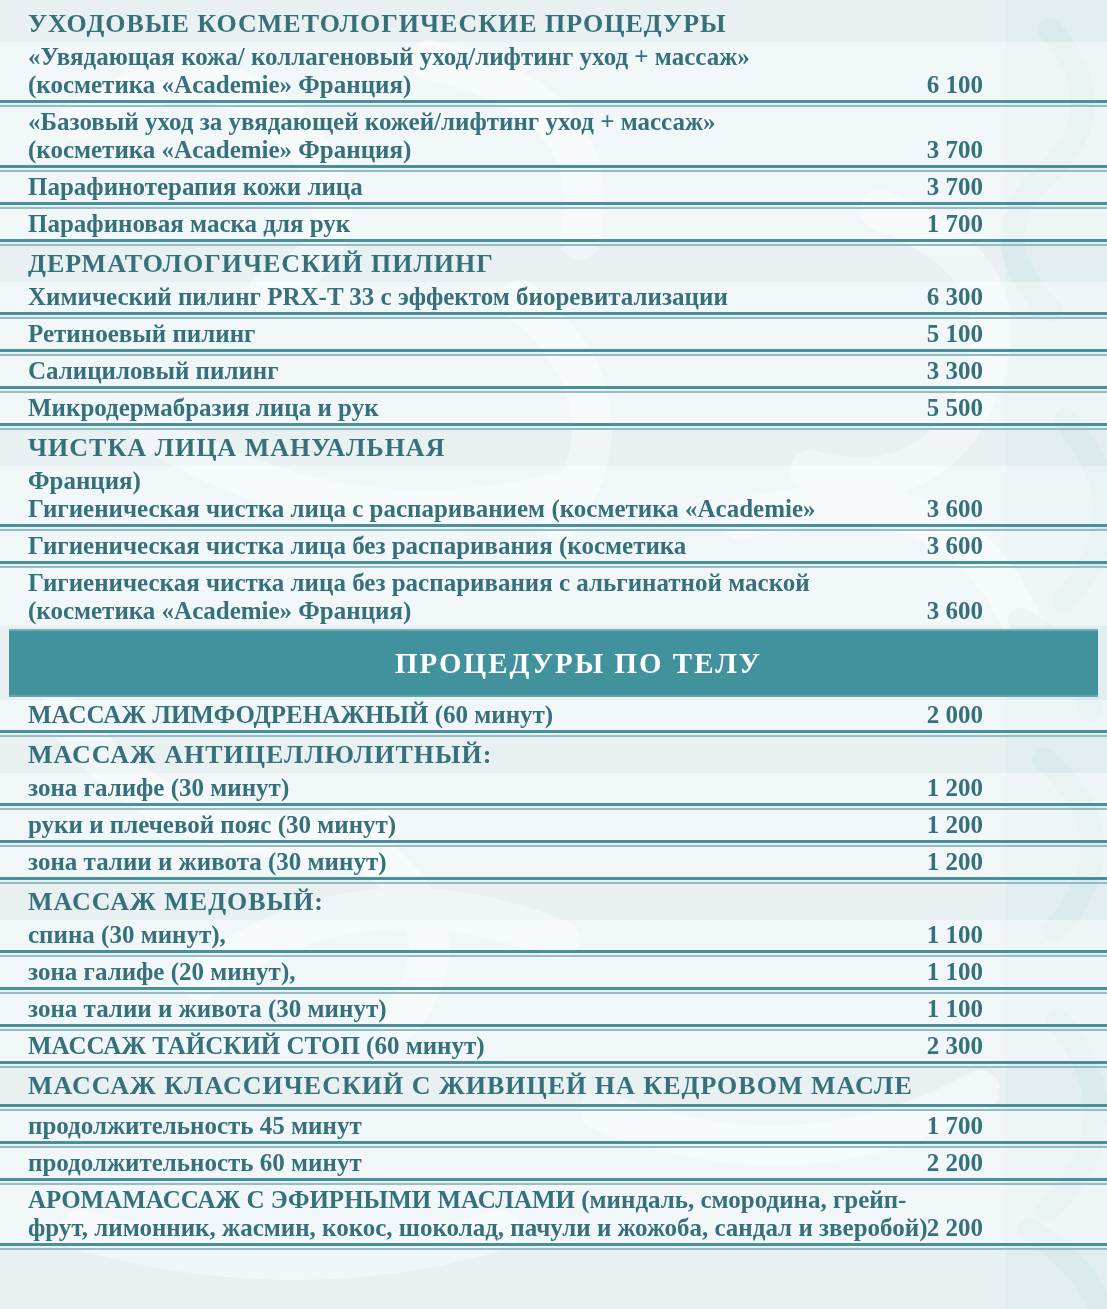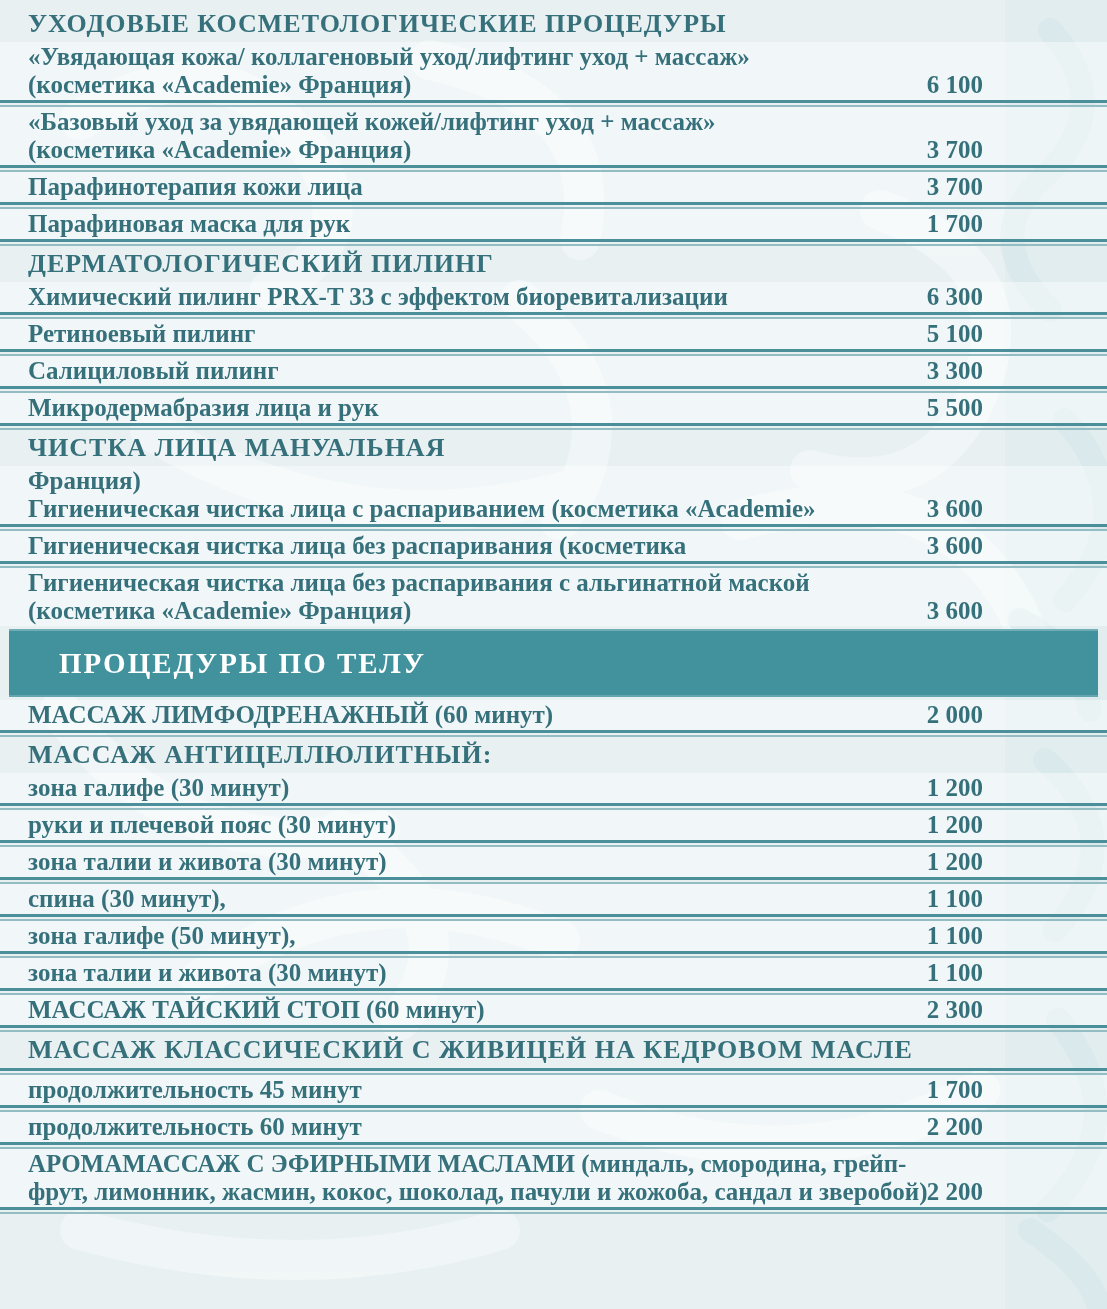--- a/index.html
+++ b/index.html
@@ -57,20 +57,21 @@
   .band{
     height:64px;margin:3px 9px;
     background:var(--band-bg);
     border-top:2px solid rgba(255,255,255,0.25);
     border-bottom:2px solid rgba(255,255,255,0.18);
     color:var(--band-text);
     display:flex;align-items:center;
     padding-left:50px;
     font-size:29px;letter-spacing:2px;
     white-space:nowrap;
+    justify-content:center;
   }
 </style>
 </head>
 <body>
 
 <div class="page">
 
   <svg class="pattern" viewBox="0 0 1107 1309" xmlns="http://www.w3.org/2000/svg">
     <rect x="1005" y="0" width="102" height="1309" fill="#d3e6ea" opacity="0.28"></rect>
     <g class="pat-light" fill="none" stroke-linecap="round" stroke-width="40" opacity="0.55">
@@ -264,35 +265,38 @@
     <div class="row-wrap">
       <div class="item">
         <div class="lines">
             <div class="line">зона талии и живота (30 минут)</div>
           </div>
         <div class="price">1 200</div>
       </div>
       <div class="sep"></div>
     </div>
 
+    <div class="hdr">
+      <span class="t">МАССАЖ МЕДОВЫЙ:</span>
+    </div>
 
     <div class="row-wrap">
       <div class="item">
         <div class="lines">
             <div class="line">спина (30 минут),</div>
           </div>
         <div class="price">1 100</div>
       </div>
       <div class="sep"></div>
     </div>
 
     <div class="row-wrap">
       <div class="item">
         <div class="lines">
-            <div class="line">зона галифе (50 минут),</div>
+            <div class="line">зона галифе (20 минут),</div>
           </div>
         <div class="price">1 100</div>
       </div>
       <div class="sep"></div>
     </div>
 
     <div class="row-wrap">
       <div class="item">
         <div class="lines">
             <div class="line">зона талии и живота (30 минут)</div>

